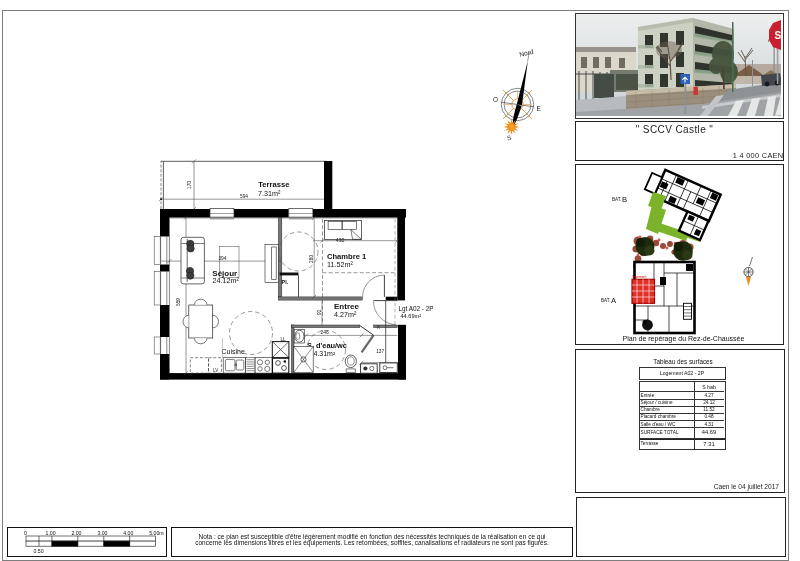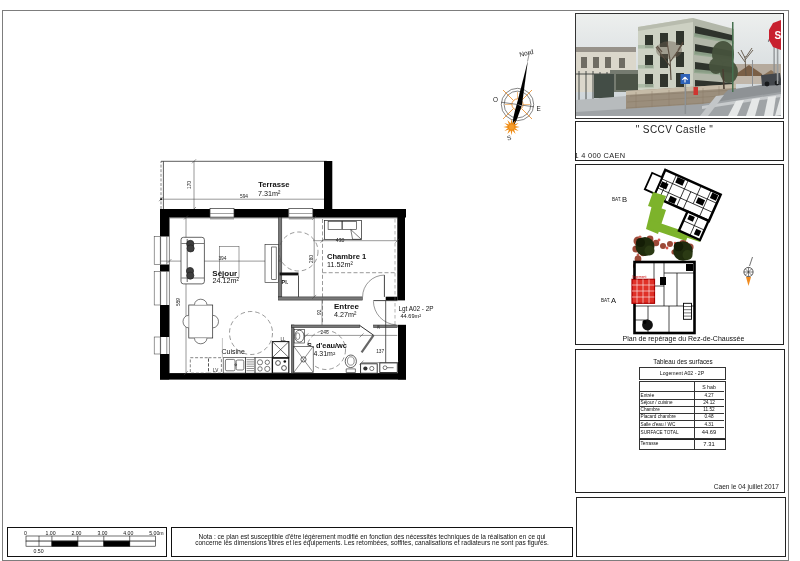--- a/index.html
+++ b/index.html
@@ -507,21 +507,21 @@
 <rect x="200.8" y="30" width="1.6" height="40" fill="#9a9ea0"></rect>
 <path d="M197,9 L205,6 L205,36 L197,33 L193,26 L193,16 Z" fill="#c8202e"></path>
 <text x="198.5" y="25" font-size="10" fill="#fff" font-weight="bold">S</text>
 </g>
 </svg>
 
 <div class="abs" style="left:574.5px;top:120.5px;width:207px;height:38.5px;border:1px solid #222;"></div>
 
 <div class="abs" style="left:570px;top:124.4px;width:209px;text-align:center;font-size:10px;letter-spacing:0.4px;color:#222;">" SCCV Castle "</div>
 
-<div class="abs" style="left:574.5px;top:151.3px;width:209px;text-align:left;font-size:7.4px;letter-spacing:0.3px;color:#222;">1 4 000 CAEN</div>
+<div class="abs" style="left:574.5px;top:151.3px;width:209px;text-align:right;font-size:7.4px;letter-spacing:0.3px;color:#222;">1 4 000 CAEN</div>
 
 <div class="abs" style="left:574.5px;top:163.5px;width:207px;height:179px;border:1px solid #222;"></div>
 
 <svg class="abs" style="left:575.5px;top:164.5px" width="205" height="177" viewBox="0 0 205 177">
 
 <g fill="#7db32b">
 <path d="M76,40 L90,45 L82,69 L70,64 Z"></path>
 <path d="M75,55 L113,68 L110,76 L72,63 Z"></path>
 <path d="M113,57 L129,61 L124,77 L109,72 Z"></path>
 </g>

